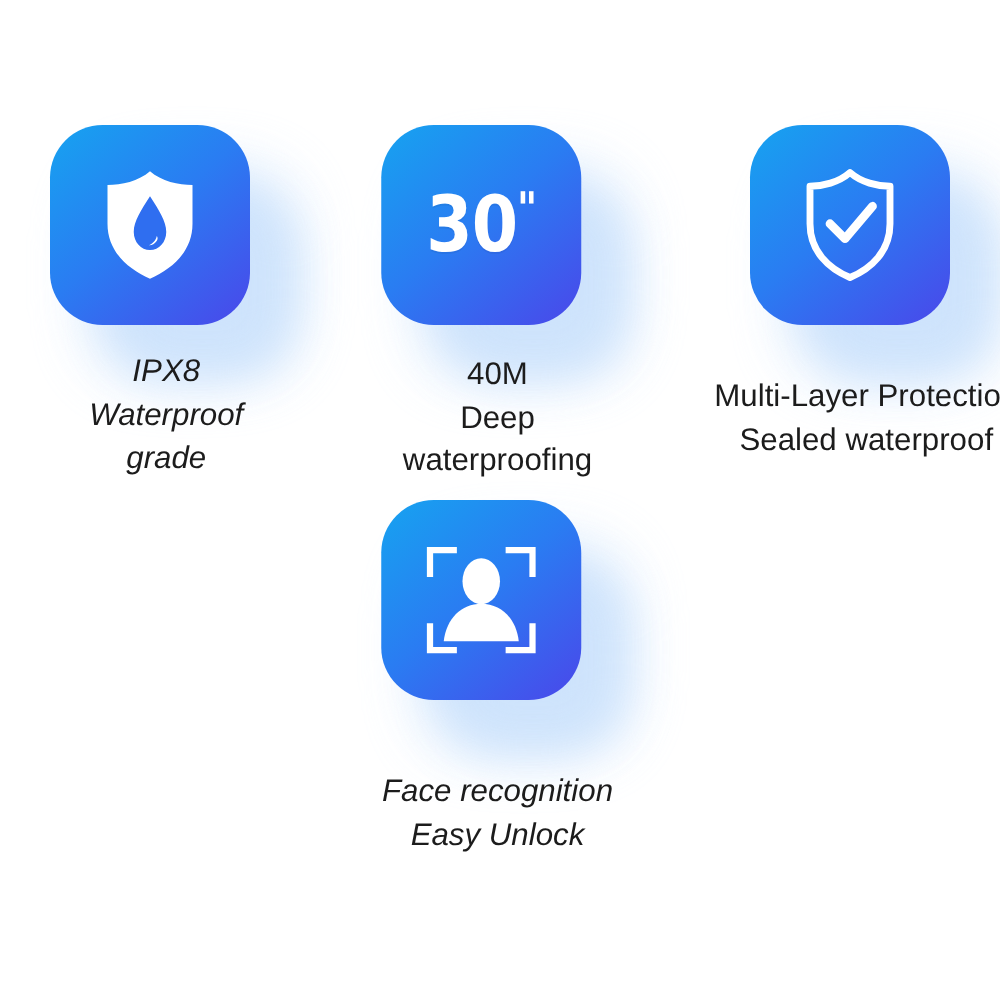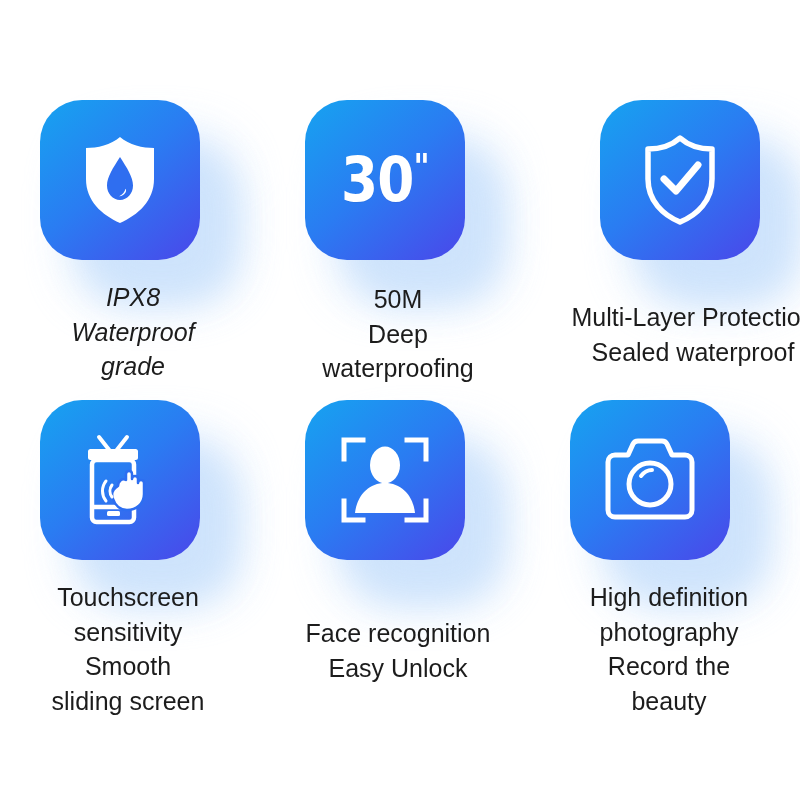--- a/index.html
+++ b/index.html
@@ -107,21 +107,21 @@
   #cell-1 { left: 265px; top:  80px; }
   #cell-2 { left: 560px; top:  80px; }
   #cell-3 { left:   0px; top: 380px; }
   #cell-4 { left: 265px; top: 380px; }
   #cell-5 { left: 530px; top: 380px; }
 
   
   #cell-2 .caption { width: 290px; margin-left: -12px; }
   #cell-5 .caption { width: 290px; margin-left: -6px; }
   #cell-3 .caption { width: 280px; margin-left: -12px; }
-  #cell-4 .caption { width: 290px; margin-left: -12px; }
+  #cell-4 .caption { width: 290px; margin-left: -12px; font-style: italic; }
 
   
   #cell-1 .caption { margin-top: 2px; }
   #cell-2 .caption { margin-top: 20px; }
   #cell-4 .caption { margin-top: 36px; }
 </style>
 </head>
 <body>
 
 <div id="feature-grid">
@@ -148,21 +148,21 @@
   <div class="feature-cell" id="cell-1">
     <div class="tile-wrap">
       <div class="tile-glow"></div>
       <div class="tile-glow2"></div>
       <div class="tile">
         <div class="tile-number">
           <span>30</span><sup>"</sup>
         </div>
       </div>
     </div>
-    <div class="caption">50M
+    <div class="caption">40M
 Deep
 waterproofing</div>
   </div>
 
   <div class="feature-cell" id="cell-2">
     <div class="tile-wrap">
       <div class="tile-glow"></div>
       <div class="tile-glow2"></div>
       <div class="tile">
         <span>
@@ -170,50 +170,20 @@
             <path fill="none" stroke="#ffffff" stroke-width="5.5" stroke-linejoin="round" d="M40 4 C31 12 18 15 8 15 L8 45 C8 67 23 81 40 88 C57 81 72 67 72 45 L72 15 C62 15 49 12 40 4 Z"></path>
             <path fill="none" stroke="#ffffff" stroke-width="7" stroke-linecap="round" stroke-linejoin="round" d="M24 45 L36 57 L58 31"></path>
           </svg>
         </span>
       </div>
     </div>
     <div class="caption">Multi-Layer Protection
 Sealed waterproof</div>
   </div>
 
-  <div class="feature-cell" id="cell-3">
-    <div class="tile-wrap">
-      <div class="tile-glow"></div>
-      <div class="tile-glow2"></div>
-      <div class="tile">
-        <span>
-          <svg width="92" height="98" viewBox="0 0 92 98">
-
-            <path fill="none" stroke="#ffffff" stroke-width="4" stroke-linecap="round" d="M25 6 L36 20 M53 6 L42 20"></path>
-
-            <rect x="14" y="18" width="50" height="11" rx="2.5" fill="#ffffff"></rect>
-
-            <rect x="18" y="29" width="42" height="62" rx="4.5" fill="none" stroke="#ffffff" stroke-width="4.5"></rect>
-
-            <path d="M18 76 L60 76" stroke="#ffffff" stroke-width="4.5"></path>
-            <rect x="33" y="80" width="13" height="5" rx="1.5" fill="#ffffff"></rect>
-
-            <path fill="#ffffff" stroke="#2d6ef1" stroke-width="2.5" stroke-linejoin="round" d="M44 55 C44 50 48 47 52 49 L52 43 C52 39 58 39 58 43 L58 48 C58 44 64 44 64 48 L64 52 C64 48 70 48 70 52 L70 63 C70 73 62 79 53 79 C46 79 41 74 39 68 C37 63 39 58 44 55 Z"></path>
-
-            <path fill="none" stroke="#ffffff" stroke-width="3" stroke-linecap="round" d="M38 54 A10 10 0 0 0 38 66"></path>
-            <path fill="none" stroke="#ffffff" stroke-width="3" stroke-linecap="round" d="M32 50 A16 16 0 0 0 32 70"></path>
-          </svg>
-        </span>
-      </div>
-    </div>
-    <div class="caption">Touchscreen
-sensitivity
-Smooth
-sliding screen</div>
-  </div>
 
   <div class="feature-cell" id="cell-4">
     <div class="tile-wrap">
       <div class="tile-glow"></div>
       <div class="tile-glow2"></div>
       <div class="tile">
         <span>
           <svg width="92" height="90" viewBox="0 0 92 90">
 
             <g fill="none" stroke="#ffffff" stroke-width="5" stroke-linecap="square">
@@ -226,33 +196,14 @@
             <ellipse cx="46" cy="30" rx="15" ry="18.5" fill="#ffffff"></ellipse>
             <path fill="#ffffff" d="M46 48 C30 48 18 60 16 78 L76 78 C74 60 62 48 46 48 Z"></path>
           </svg>
         </span>
       </div>
     </div>
     <div class="caption">Face recognition
 Easy Unlock</div>
   </div>
 
-  <div class="feature-cell" id="cell-5">
-    <div class="tile-wrap">
-      <div class="tile-glow"></div>
-      <div class="tile-glow2"></div>
-      <div class="tile">
-        <span>
-          <svg width="100" height="84" viewBox="0 0 100 84">
-            <path fill="none" stroke="#ffffff" stroke-width="5" stroke-linejoin="round" d="M8 24 C8 20 11 17 15 17 L28 17 L33 6 C34 4 36 3 38 3 L62 3 C64 3 66 4 67 6 L72 17 L85 17 C89 17 92 20 92 24 L92 72 C92 76 89 79 85 79 L15 79 C11 79 8 76 8 72 Z"></path>
-            <circle cx="50" cy="46" r="21" fill="none" stroke="#ffffff" stroke-width="5"></circle>
-            <path fill="none" stroke="#ffffff" stroke-width="4" stroke-linecap="round" d="M41 38 C44 34 48 32 52 32"></path>
-          </svg>
-        </span>
-      </div>
-    </div>
-    <div class="caption">High definition
-photography
-Record the
-beauty</div>
-  </div>
 
 </div>
 
 </body></html>

